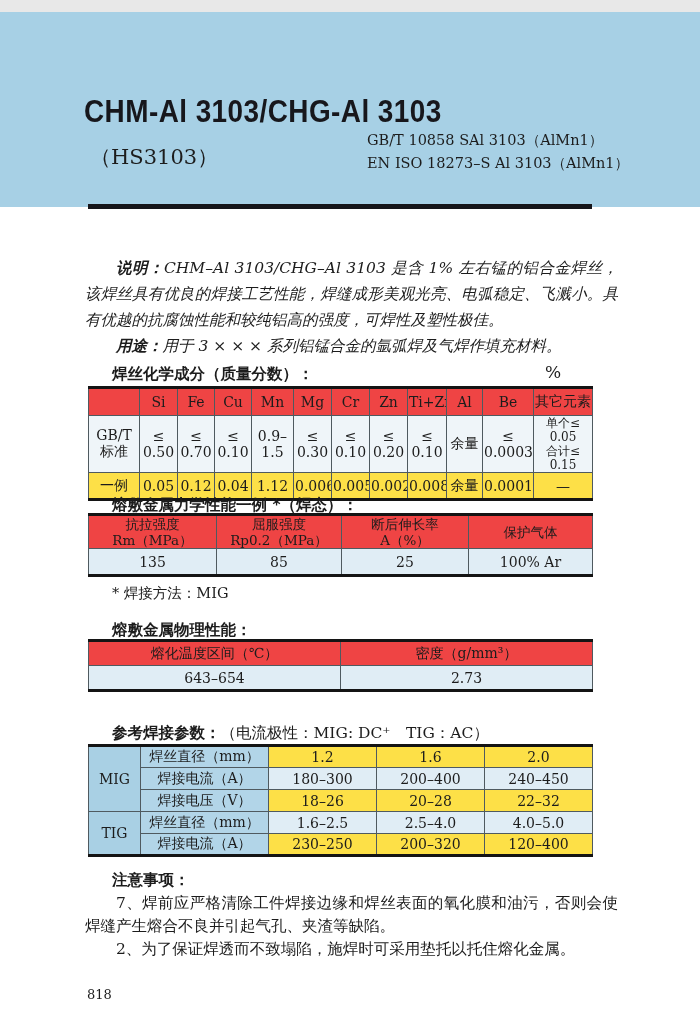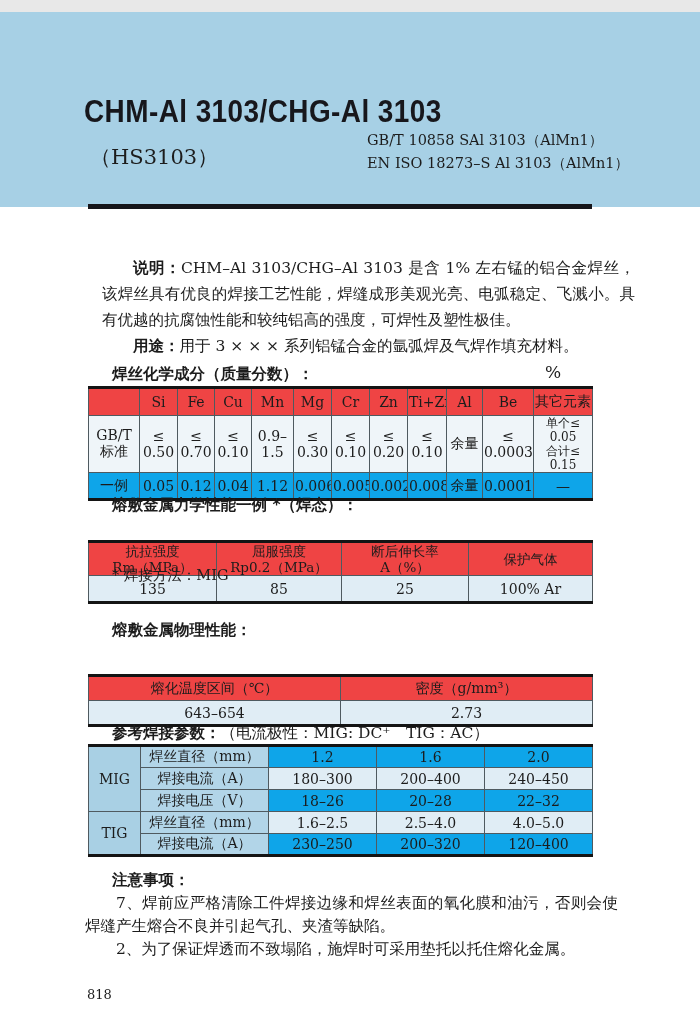--- a/index.html
+++ b/index.html
@@ -11,52 +11,52 @@
   .band { position:absolute; left:0; top:0; width:700px; height:195px; background:#a7d0e5; }
   .main-title {
     position:absolute; left:84px; top:82px; white-space:nowrap;
     font-family:"Liberation Sans",sans-serif; font-weight:bold; font-size:31px;
     color:#17171c; transform:scaleX(0.9); transform-origin:left center; letter-spacing:0.5px;
   }
   .sub-title { position:absolute; left:90px; top:131px; font-size:21px; color:#1c1c1c; }
   .standards { position:absolute; left:367px; top:117px; font-size:14.5px; line-height:23px; color:#1c1c1c; }
   .black-bar { position:absolute; left:88px; top:192px; width:504px; height:5px; background:#15151a; }
 
-  .intro { position:absolute; left:102px; top:243px; width:533px; font-size:15.5px; line-height:26px; text-align:justify; }
+  .intro { position:absolute; left:85px; top:243px; width:533px; font-size:15.5px; line-height:26px; text-align:justify;font-style:italic; }
   .intro p { margin:0; text-indent:2em; }
   .hei { font-family:"DejaVu Sans","Liberation Sans",sans-serif; font-weight:bold; }
 
   .sec-title { position:absolute; font-family:"DejaVu Sans","Liberation Sans",sans-serif; font-weight:bold; font-size:15.5px; white-space:nowrap; }
   .sec-title .normal { font-family:"DejaVu Serif","Liberation Serif",serif; font-weight:normal; }
   .pct { position:absolute; left:545px; top:350px; font-size:17px; }
 
   table.tbl {
     position:absolute; border-collapse:collapse; table-layout:fixed;
     border-top:3px solid #141414; border-bottom:3px solid #141414;
     font-size:14px;
   }
   table.tbl td {
     border:1px solid #4f5a60; text-align:center; vertical-align:middle;
     padding:0 1px; overflow:hidden;
   }
   .hd  { background:#ef4444; }
   .lbl { background:#a9d0e4; }
   .lbl2{ background:#b2d5e8; }
-  .rowA{ background:#0ea5e9; }
+  .rowA{ background:#fde047; }
   .rowB{ background:#e0edf5; }
   .rowW{ background:#eff5f9; }
 
   .chem { left:88px; top:374px; width:504px; font-size:13px; }
   .chem .two-line { font-size:12px; line-height:14px; }
-  .mech { left:88px; top:528px; width:504px; }
+  .mech { left:88px; top:501px; width:504px; }
   .mech .hd { font-size:13.5px; line-height:16px; }
-  .phys { left:88px; top:662px; width:504px; }
+  .phys { left:88px; top:627px; width:504px; }
   .params { left:88px; top:732px; width:504px; }
 
-  .footnote { position:absolute; left:112px; top:554px; font-size:14.5px; }
+  .footnote { position:absolute; left:112px; top:572px; font-size:14.5px; }
   .gasnote  { position:absolute; left:112px; top:682px; font-size:14.5px; }
 
   .notes { position:absolute; left:85px; top:880px; width:533px; font-size:15.5px; line-height:23px; text-align:justify; }
   .notes p { margin:0; text-indent:2em; }
   .page-num { position:absolute; left:87px; top:975px; font-size:13px; }
 </style>
 </head>
 <body>
 
 <div class="page">

